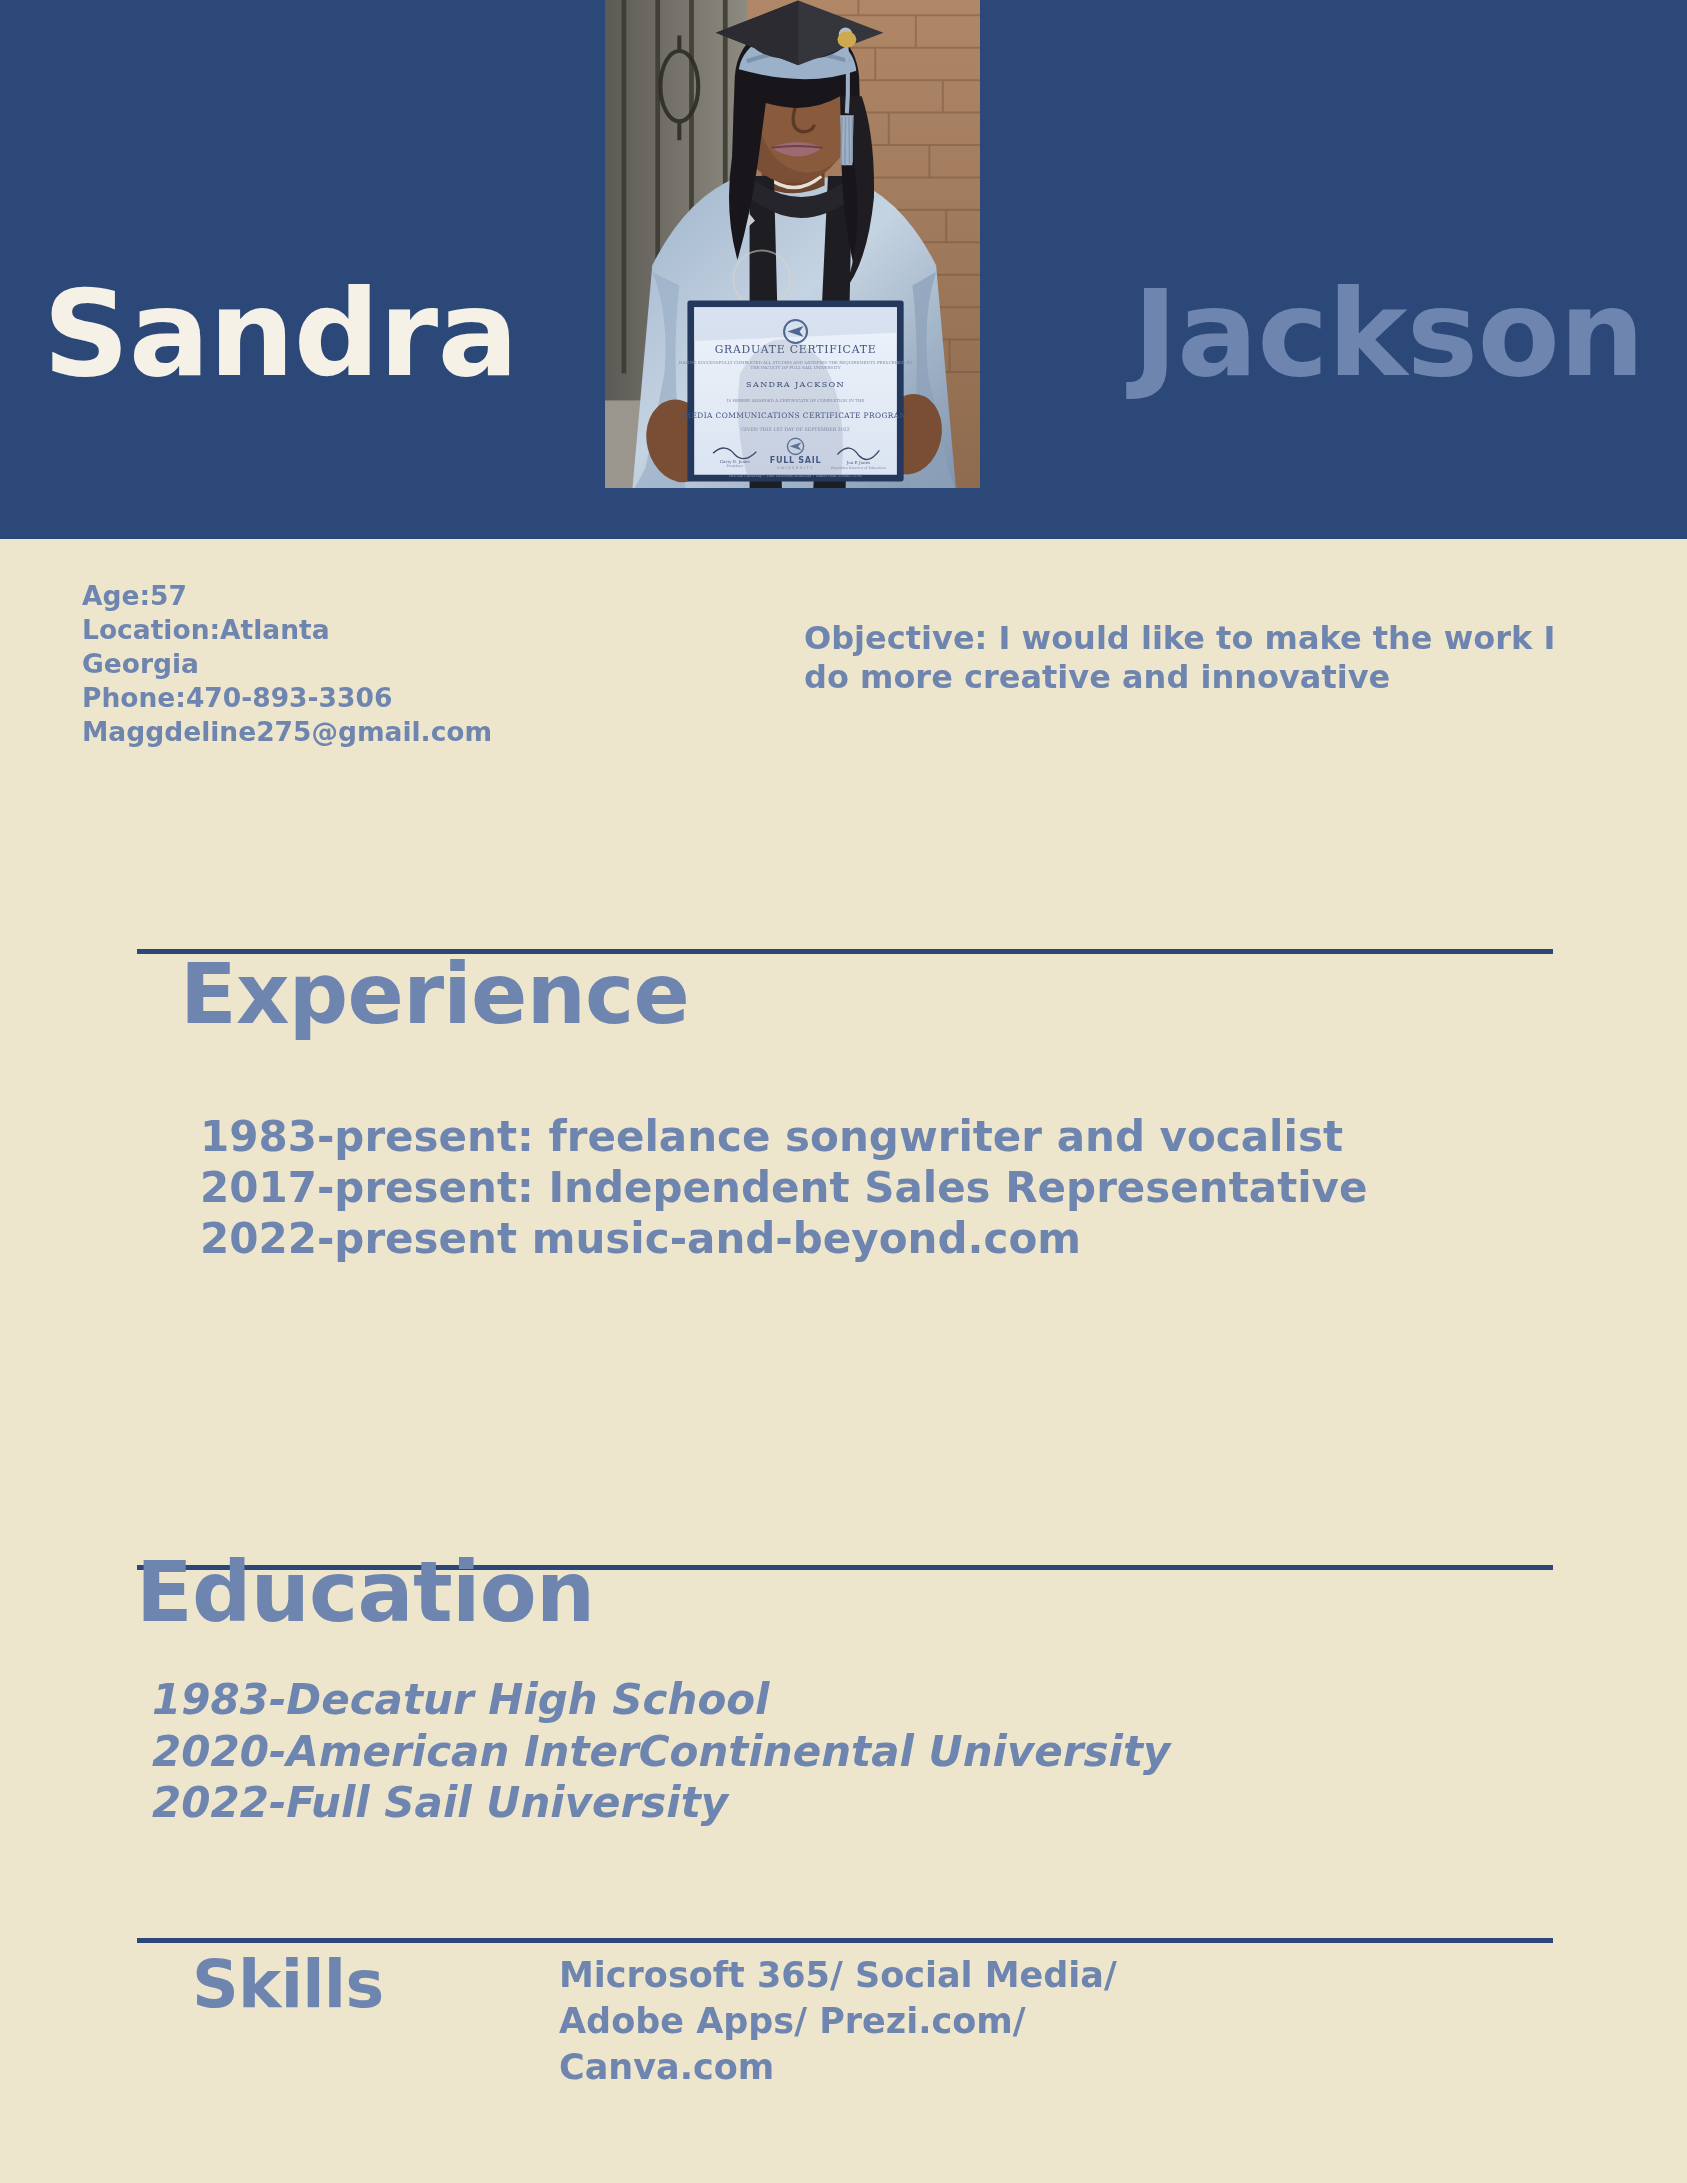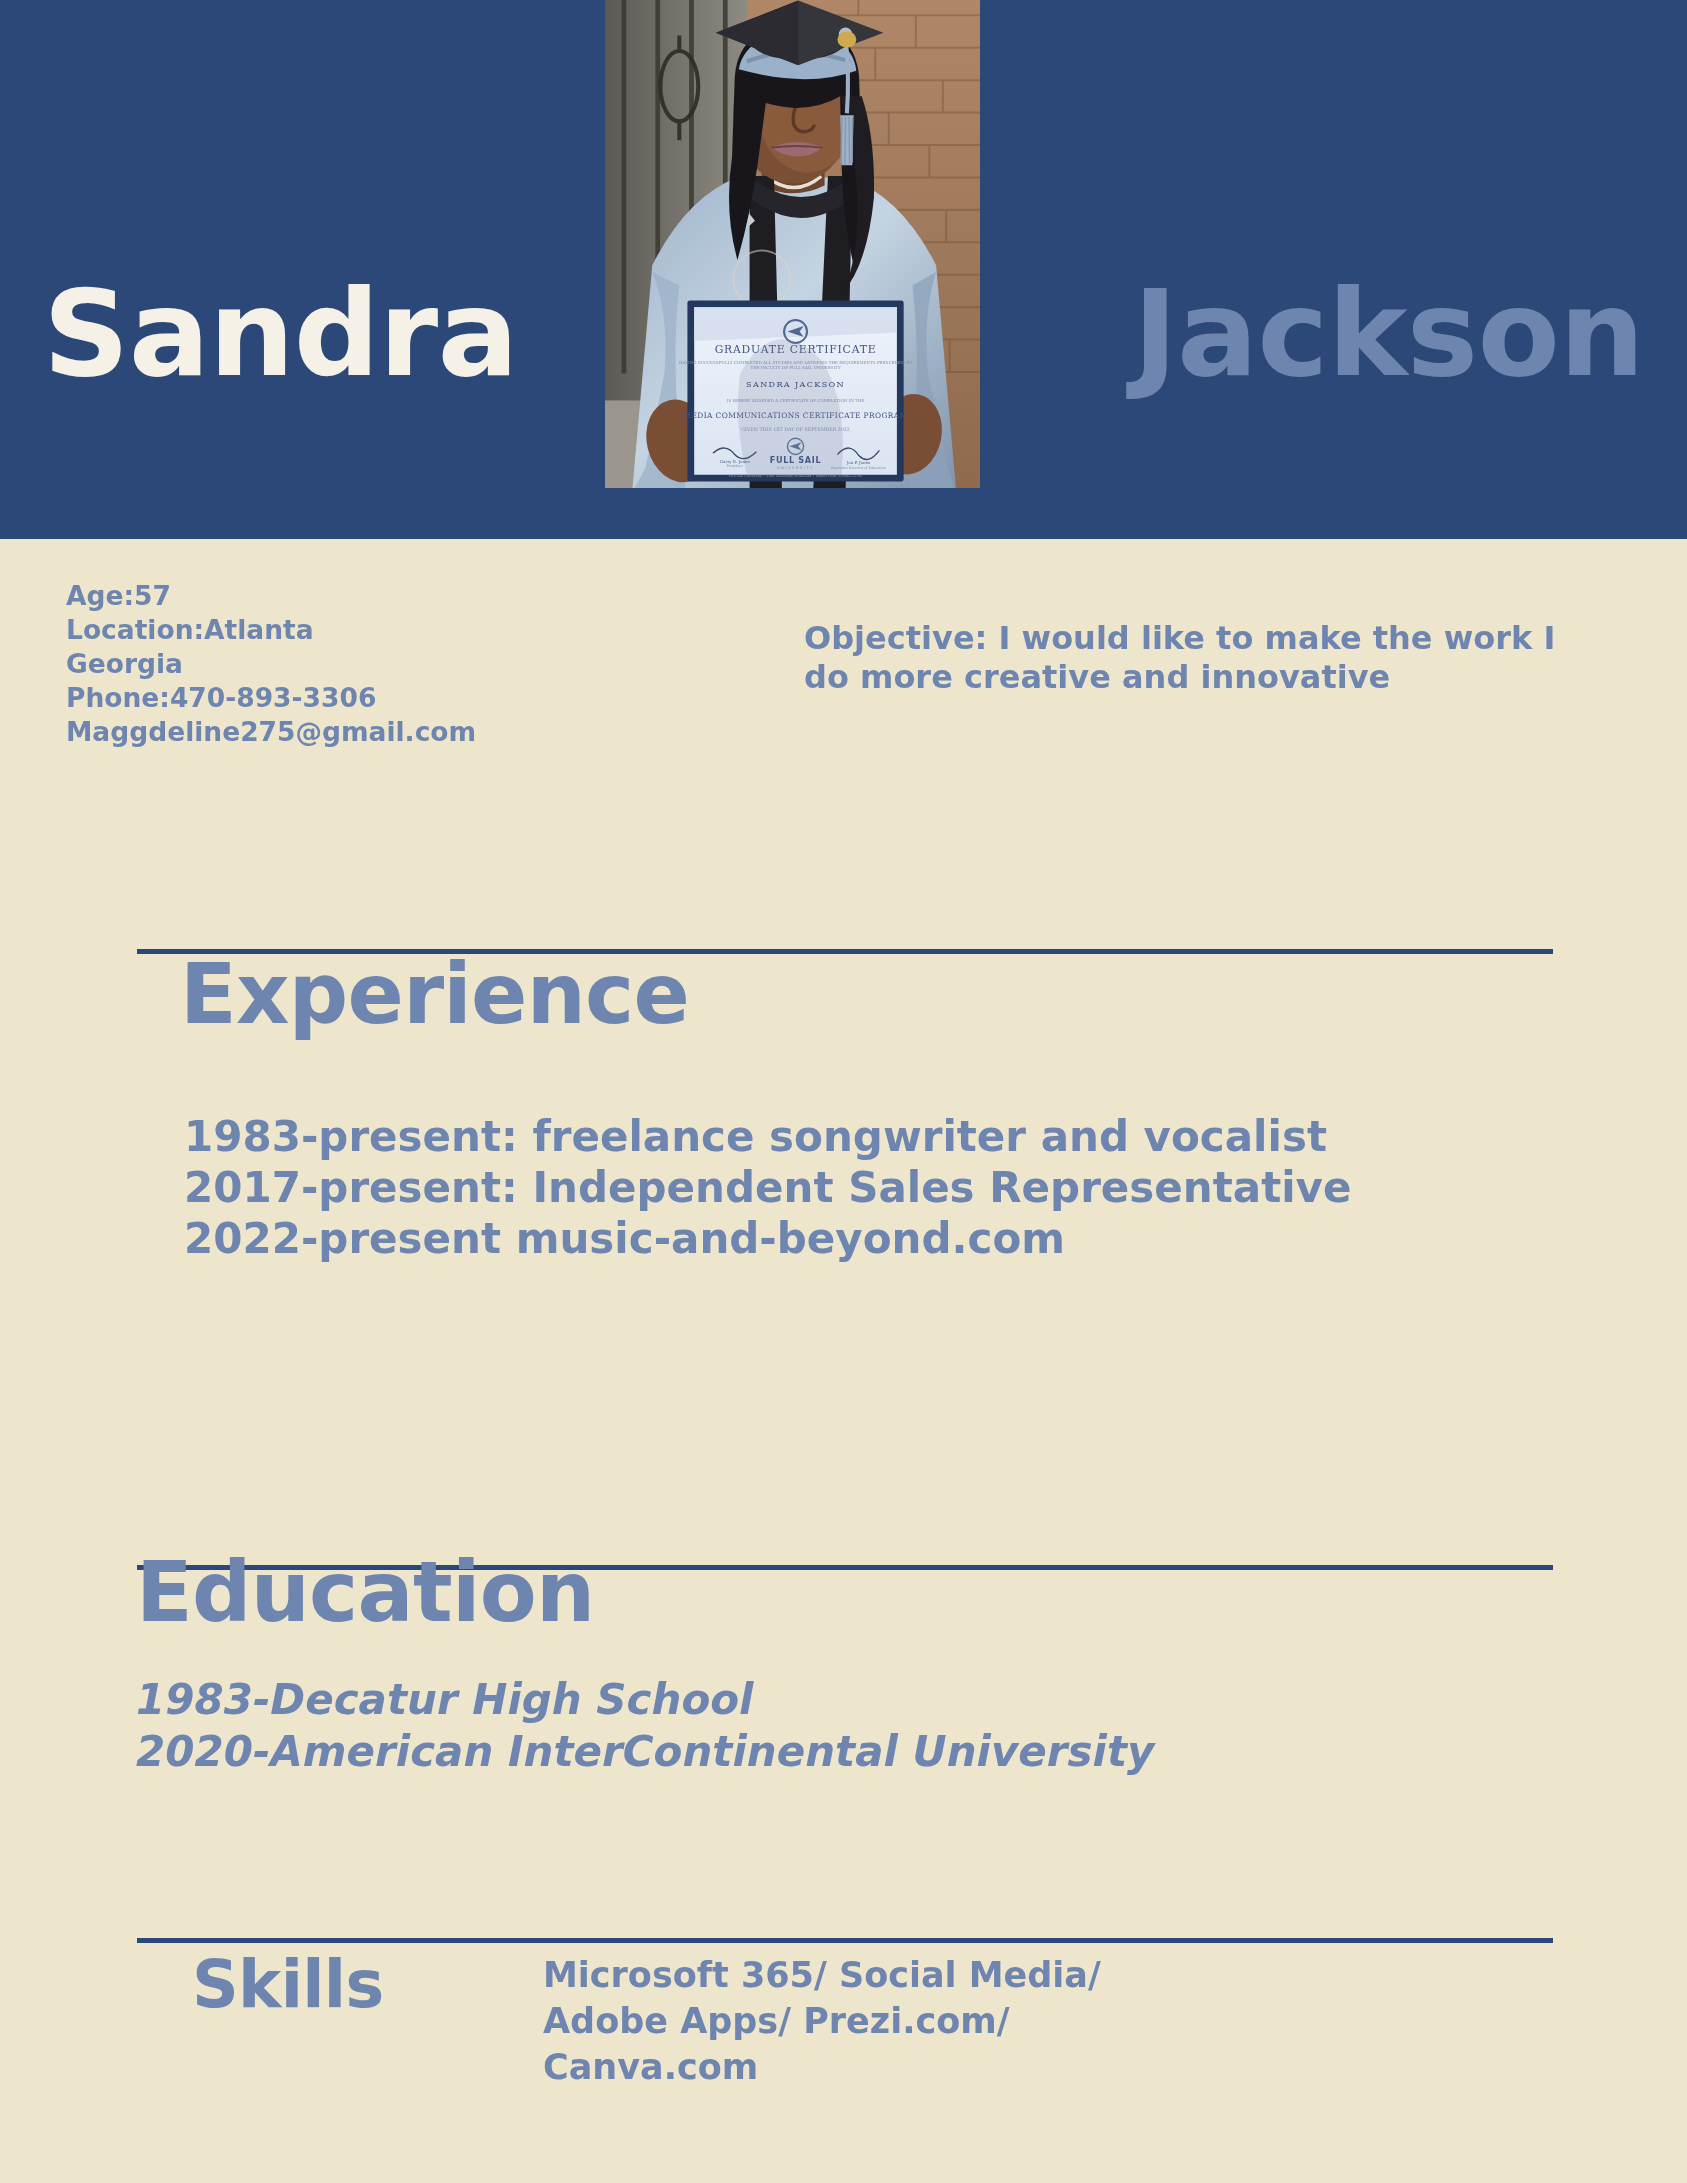--- a/index.html
+++ b/index.html
@@ -138,21 +138,21 @@
   }
   .skl-body {
     position: absolute;
     left: 543px; top: 1952px;
     width: 794px;
     color: #6E85B0;
     font-size: 35px;
     font-weight: 700;
     line-height: 1.32;
   }
-  .line { display: block; }
+  .line { display: block; margin-left: 16px; }
 </style>
 </head>
 <body>
 
 <div class="page">
 
   <div class="header-band"></div>
 
   <div class="photo">
     <svg viewBox="0 0 555 737" preserveAspectRatio="xMidYMid slice">
@@ -321,20 +321,21 @@
     <span class="line">1983-present: freelance songwriter and vocalist</span>
     <span class="line">2017-present: Independent Sales Representative</span>
     <span class="line">2022-present music-and-beyond.com</span>
   </div>
 
   <div class="rule rule-edu"></div>
   <div class="h-education">Education</div>
   <div class="edu-body">
     <span class="line">1983-Decatur High School</span>
     <span class="line">2020-American InterContinental University</span>
+    <span class="line">2022-Full Sail University</span>
   </div>
 
   <div class="rule rule-skl"></div>
   <div class="h-skills">Skills</div>
   <div class="skl-body">
     <span class="line">Microsoft 365/ Social Media/</span>
     <span class="line">Adobe Apps/ Prezi.com/</span>
     <span class="line">Canva.com</span>
   </div>
 

